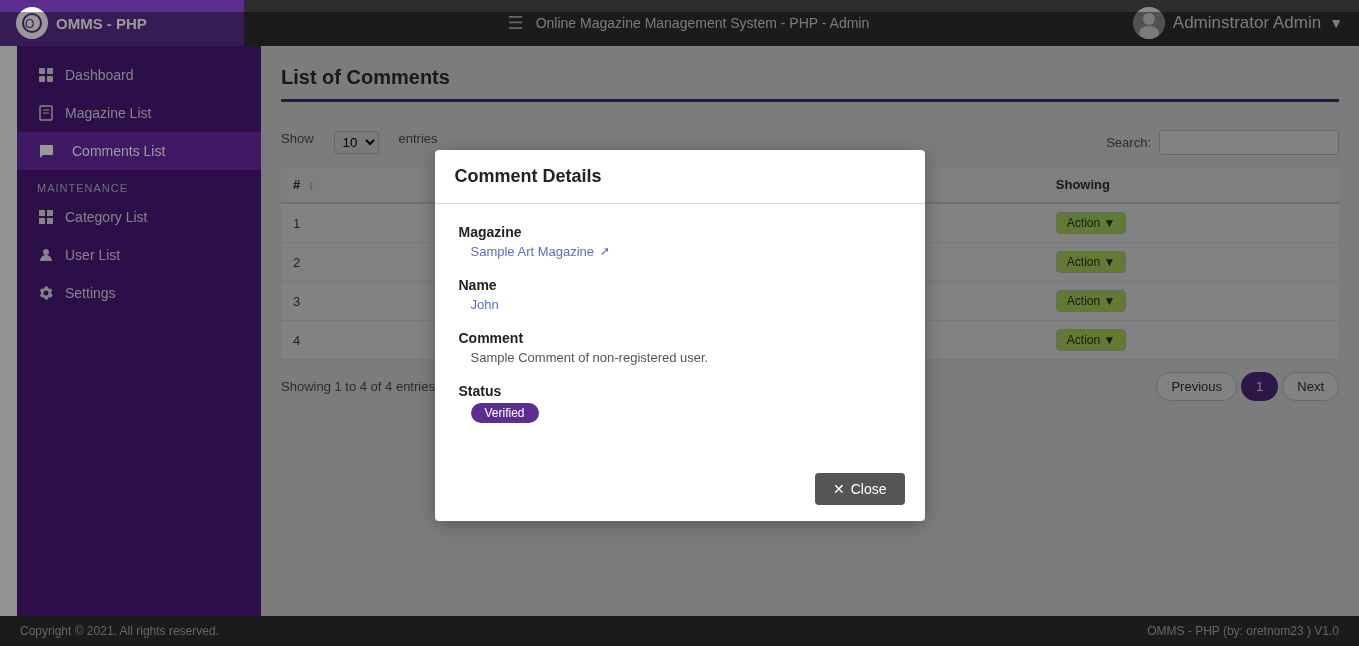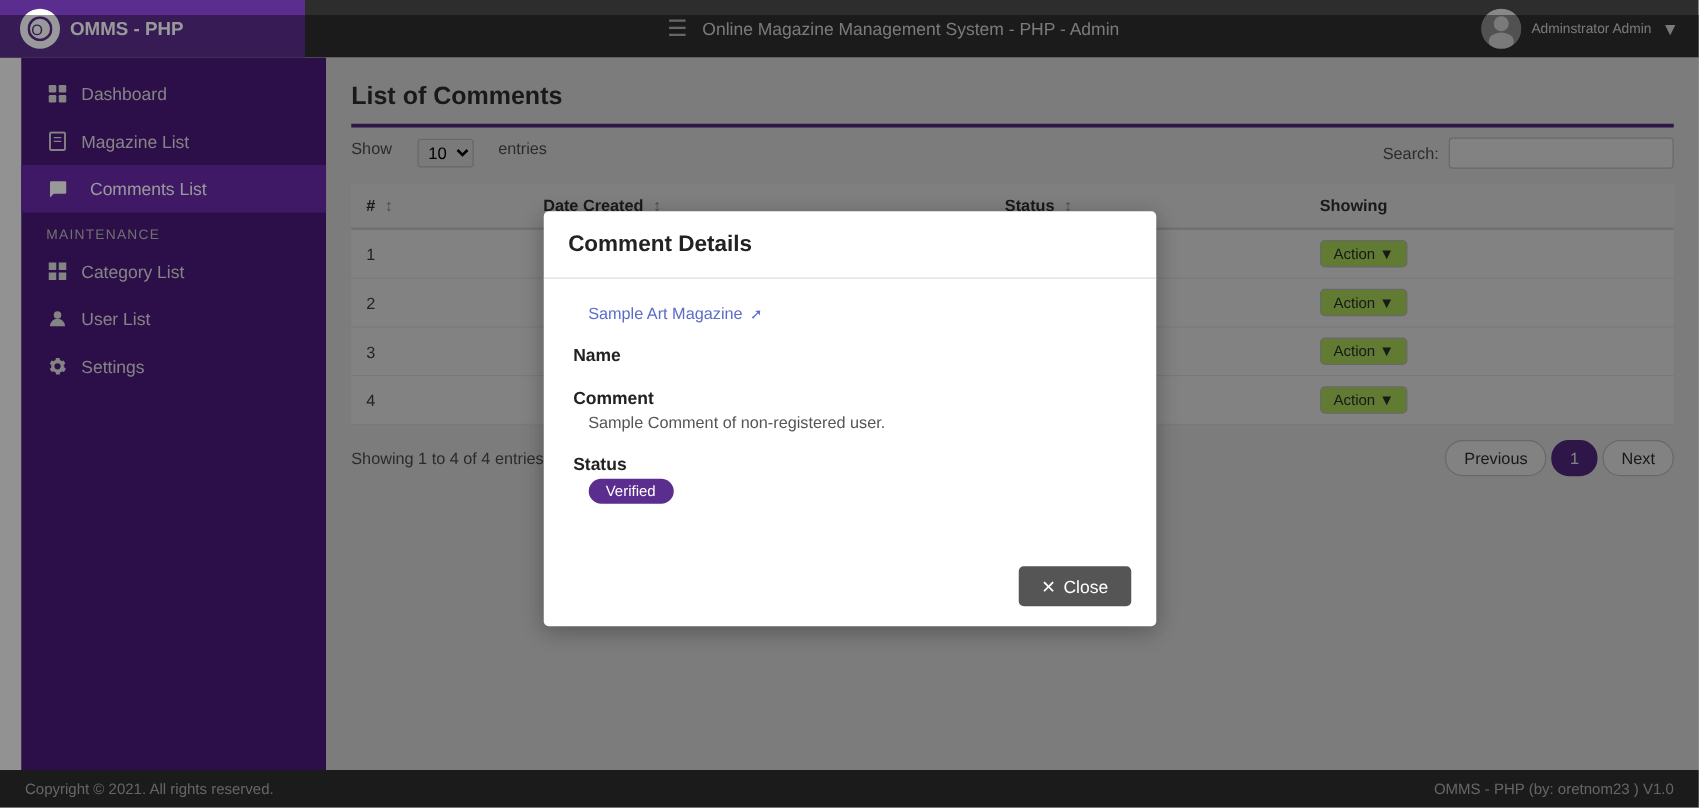--- a/index.html
+++ b/index.html
@@ -10,36 +10,36 @@
     .top-bar { background: #2d2d2d; color: #fff; height: 46px; display: flex; align-items: center; padding: 0 16px; justify-content: space-between; flex-shrink: 0; }
     .top-bar-left { display: flex; align-items: center; gap: 12px; }
     .top-bar-brand { display: flex; align-items: center; gap: 8px; background: #5b2d8e; padding: 0 16px; height: 46px; min-width: 244px; margin-left: -16px; }
     .brand-icon { width: 32px; height: 32px; border-radius: 50%; background: #fff; display: flex; align-items: center; justify-content: center; }
     .brand-icon svg { width: 20px; height: 20px; }
     .brand-title { color: #fff; font-weight: bold; font-size: 15px; }
     .hamburger { color: #aaa; font-size: 18px; cursor: pointer; }
     .page-title-bar { color: #ccc; font-size: 14px; }
     .top-bar-right { display: flex; align-items: center; gap: 8px; color: #ccc; }
     .admin-avatar { width: 32px; height: 32px; border-radius: 50%; background: #888; overflow: hidden; }
-    .admin-name { color: #ccc; font-size: 11px; }
+    .admin-name { color: #ccc; font-size: 17px; }
     .dropdown-caret { color: #ccc; }
 
     .main-layout { display: flex; flex: 1; overflow: hidden; padding-left: 17px; }
 
     
     .sidebar { width: 244px; background: #4a1a7a; color: #fff; flex-shrink: 0; display: flex; flex-direction: column; }
     .sidebar-nav { padding: 10px 0; }
     .sidebar-item { display: flex; align-items: center; gap: 10px; padding: 10px 20px; cursor: pointer; color: #ddd; font-size: 14px; }
     .sidebar-item.active { background: #6a2aaa; color: #fff; gap: 17px; }
     .sidebar-section-label { padding: 12px 20px 4px; font-size: 11px; color: #bbb; text-transform: uppercase; letter-spacing: 1px; }
     .sidebar-icon { width: 18px; height: 18px; display: flex; align-items: center; justify-content: center; }
 
     
     .content-area { flex: 1; overflow-y: auto; background: #f4f4f4; padding: 20px; position: relative; }
-    .content-header { font-size: 20px; font-weight: bold; color: #333; margin-bottom: 8px; border-bottom: 3px solid #5b2d8e; padding-bottom: 10px; }
+    .content-header { font-size: 20px; font-weight: bold; color: #333; margin-bottom: 28px; border-bottom: 3px solid #5b2d8e; padding-bottom: 10px; }
 
     
     .table-controls { display: flex; justify-content: space-between; align-items: center; margin-bottom: 12px; }
     .show-entries { display: flex; align-items: flex-start; gap: 20px; font-size: 13px; color: #555; }
     .show-entries select { padding: 2px 4px; border: 1px solid #ccc; border-radius: 3px; }
     .search-box { display: flex; align-items: center; gap: 8px; font-size: 13px; color: #555; }
     .search-box input { border: 1px solid #ccc; padding: 4px 8px; border-radius: 3px; width: 180px; }
 
     
     .data-table { width: 100%; border-collapse: collapse; background: #fff; font-size: 13px; }
@@ -249,28 +249,30 @@
 </div>
 
 <div class="overlay">
   <div class="modal">
     <div class="modal-header">
       <span class="modal-title">Comment Details</span>
     </div>
     <div class="modal-body">
 
       <div class="modal-field">
+        <div class="modal-field-label">Magazine</div>
         <div class="modal-field-value link link-icon">
           <span>Sample Art Magazine</span>
           <span style="font-size:12px;">➚</span>
         </div>
       </div>
 
       <div class="modal-field">
         <div class="modal-field-label">Name</div>
+        <div class="modal-field-value link">John</div>
       </div>
 
       <div class="modal-field">
         <div class="modal-field-label">Comment</div>
         <div class="modal-field-value">Sample Comment of non-registered user.</div>
       </div>
 
       <div class="modal-field">
         <div class="modal-field-label">Status</div>
         <div style="padding-left:12px; margin-top:4px;">

